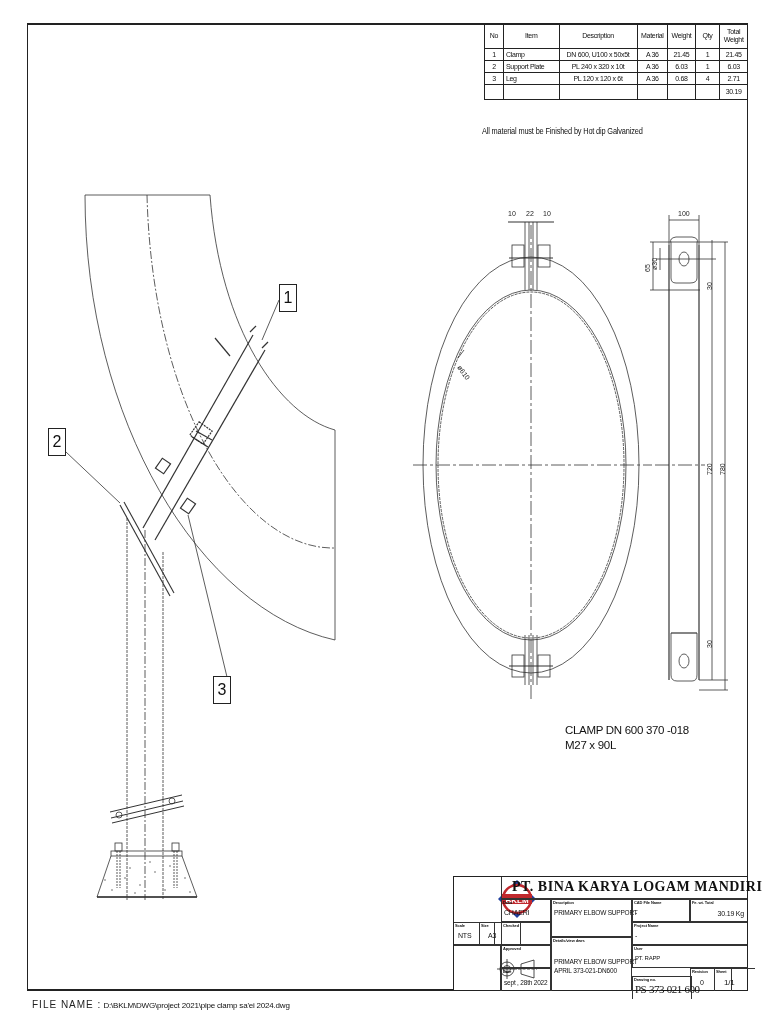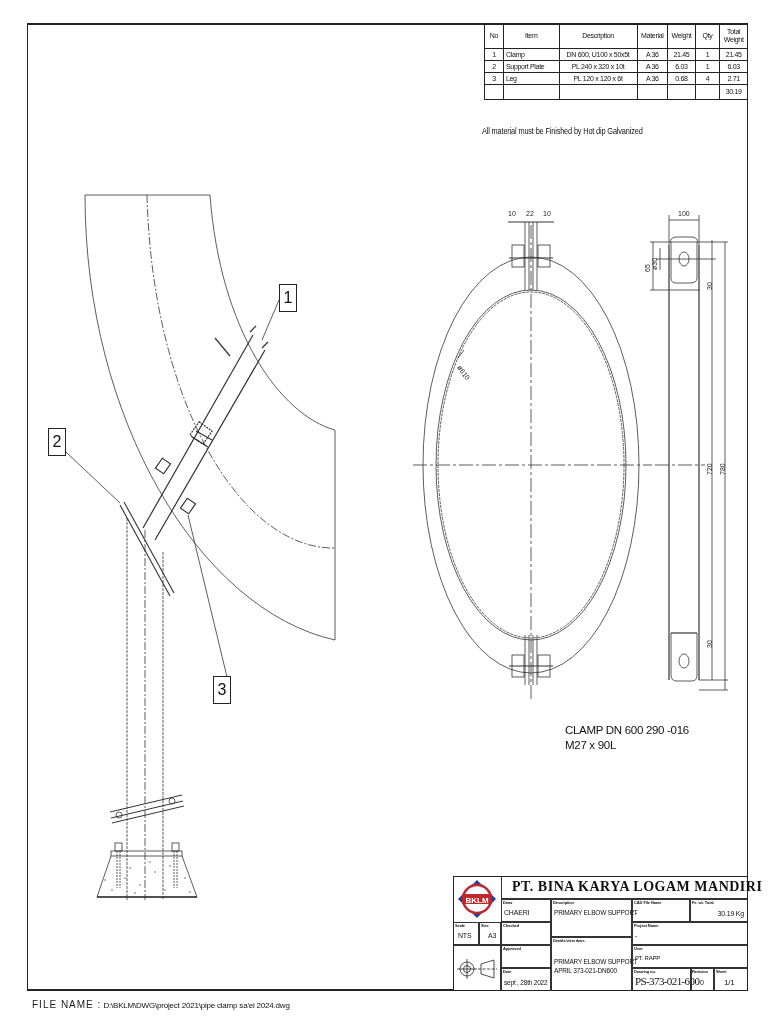--- a/index.html
+++ b/index.html
@@ -16,21 +16,21 @@
   .note { position: absolute; left: 482px; top: 126px; font-size: 9px; letter-spacing: -0.2px; transform: scaleX(0.82); transform-origin: left top; white-space: nowrap; }
 
   .callout { position: absolute; width: 18px; height: 28px; border: 1px solid #222; background: #fff; font-size: 16px; display: flex; align-items: center; justify-content: center; box-sizing: border-box; }
 
   .clamp-label { position: absolute; left: 565px; top: 723px; font-size: 11.5px; line-height: 15px; letter-spacing: -0.3px; }
   .dim { position: absolute; font-size: 7px; color: #222; white-space: nowrap; }
   .dim.rot { transform: rotate(-90deg); transform-origin: left top; }
 
   
   .tb { position: absolute; left: 453px; top: 876px; width: 295px; height: 115px; border: 1.5px solid #222; box-sizing: border-box; background: #fff; }
-  .tb .cell { position: absolute; border: 0.8px solid #333; box-sizing: border-box; }
+  .tb .cell { position: absolute; border: 0.8px solid #333; box-sizing: border-box; padding-left: 40px; }
   .tb .lbl { position: absolute; left: 1px; top: 0; font-size: 4px; font-weight: bold; letter-spacing: -0.1px; }
   .tb .val { position: absolute; left: 2px; font-size: 7px; letter-spacing: -0.2px; white-space: nowrap; }
   .tb .company { position: absolute; font-family: "Liberation Serif", serif; font-weight: bold; font-size: 14px; letter-spacing: 0.5px; white-space: nowrap; }
   .file-name { position: absolute; left: 32px; top: 999px; font-size: 8px; letter-spacing: -0.2px; white-space: nowrap; }
   .file-name .k { font-size: 10px; font-weight: normal; color: #222; letter-spacing: 1px; }
 </style>
 </head>
 <body>
 
 <div class="sheet-border"></div>
@@ -163,21 +163,21 @@
 <span class="dim" style="left:462px; top:364px; transform: rotate(55deg); transform-origin:left top;">ø610</span>
 <span class="dim" style="left:678px; top:210px;">100</span>
 <span class="dim rot" style="left:644px; top:272px;">65</span>
 <span class="dim rot" style="left:651px; top:270px;">ø30</span>
 <span class="dim rot" style="left:706px; top:290px;">30</span>
 <span class="dim rot" style="left:706px; top:475px;">720</span>
 <span class="dim rot" style="left:719px; top:475px;">780</span>
 <span class="dim rot" style="left:706px; top:648px;">30</span>
 
 <div class="clamp-label">
-  <div>CLAMP DN 600 290 -016</div>
+  <div>CLAMP DN 600 370 -018</div>
   <div>M27 x  90L</div>
 </div>
 
 <table class="bom">
   <colgroup>
     <col style="width:17px">
       <col style="width:50px">
       <col style="width:70px">
       <col style="width:22px">
       <col style="width:24px">
@@ -304,21 +304,21 @@
     <span class="val" style="top:10px; left:auto; right:3px;">30.19  Kg</span>
   </div>
   <div class="cell" style="left:178px; top:45px; width:115px; height:23px; border-right:none;">
     <span class="lbl">Project Name</span>
     <span class="val" style="top:9px;">-</span>
   </div>
   <div class="cell" style="left:178px; top:68px; width:115px; height:23px; border-right:none;">
     <span class="lbl">User</span>
     <span class="val" style="top:9px; font-size:6px;">PT. RAPP</span>
   </div>
-  <div class="cell" style="left:178px; top:91px; width:60px; height:23px; border-bottom:none;">
+  <div class="cell" style="left:178px; top:99px; width:60px; height:23px; border-bottom:none;">
     <span class="lbl">Drawing no.</span>
     <span class="val" style="top:6px; font-size:11px; font-family:'Liberation Serif', serif; letter-spacing:-0.6px;">PS-373-021-600</span>
   </div>
   <div class="cell" style="left:236px; top:91px; width:24px; height:23px; border-bottom:none;">
     <span class="lbl">Revision</span>
     <span class="val" style="top:10px; left:9px;">0</span>
   </div>
   <div class="cell" style="left:260px; top:91px; width:33px; height:23px; border-bottom:none; border-right:none;">
     <span class="lbl">Sheet</span>
     <span class="val" style="top:9px; left:9px; font-size:8px;">1/1</span>

